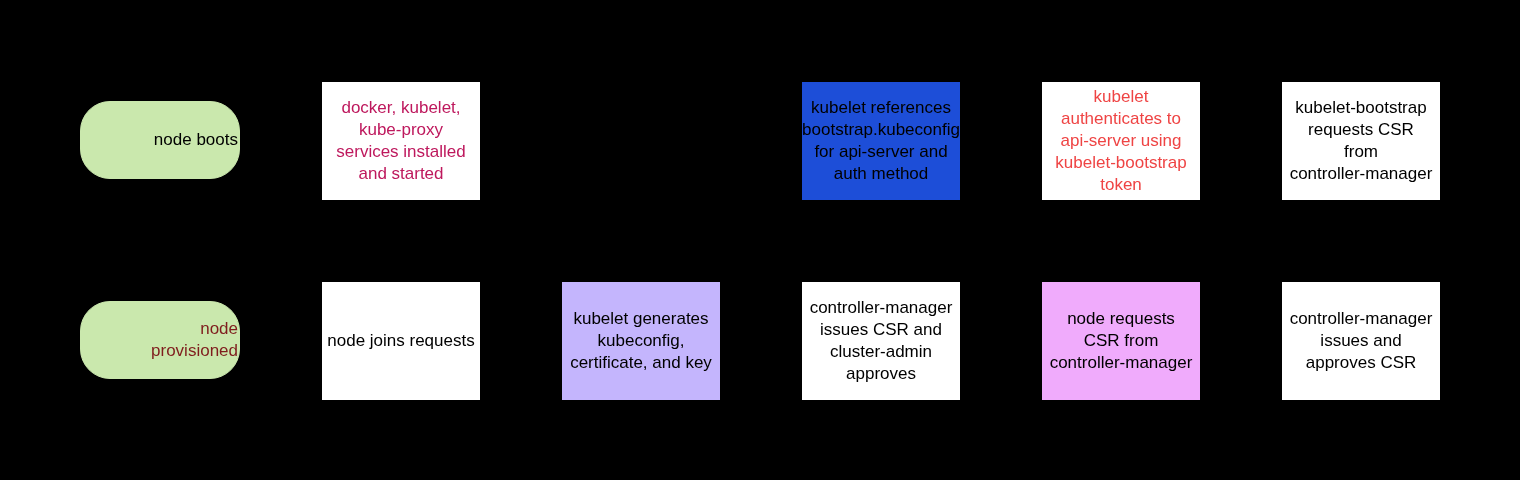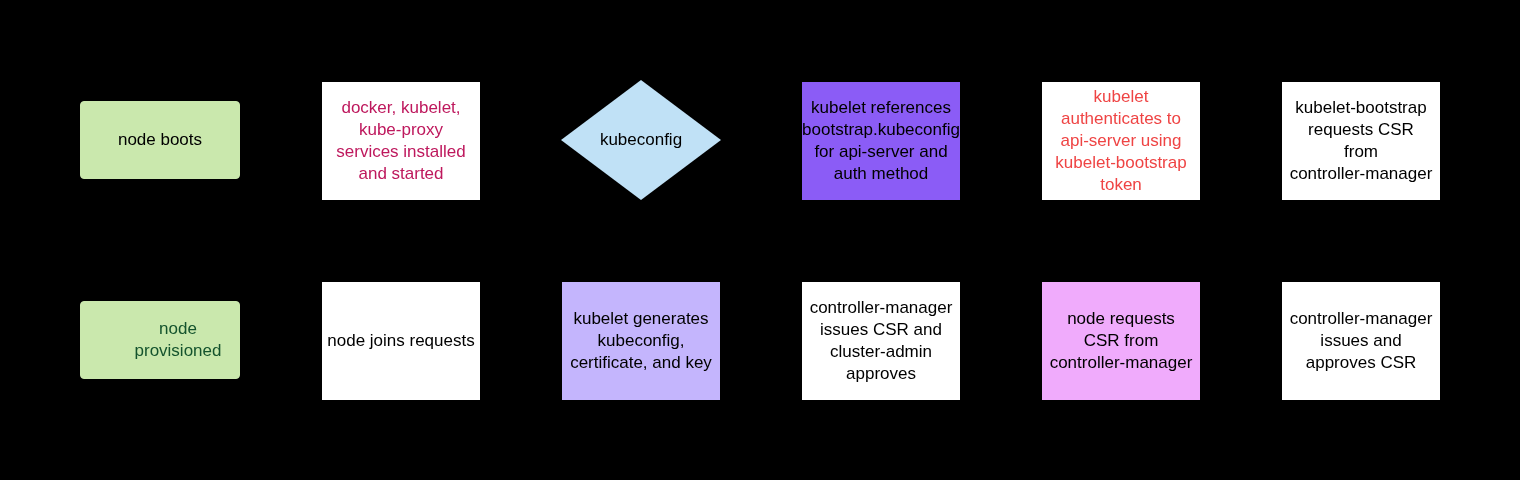--- a/index.html
+++ b/index.html
@@ -39,21 +39,22 @@
   }
   
   .node.process {
     background: #ffffff;
     border: 1px solid #000000;
   }
   
   .node.terminator {
     background: #cae8ad;
     border: 1px solid #cae8ad;
-    border-radius: 4px;
+    border-radius: 30px;
+    text-align: right;
   }
   
   .node.decision {
     background: transparent;
     border: none;
   }
   .node.decision .diamond-shape {
     position: absolute;
     left: 0;
     top: 0;
@@ -79,27 +80,21 @@
     <div style="position: absolute; left: 0px; top: 0px; width: 100%; height: 100%;">
       <div class="node terminator" style="left: 80px; top: 101px; width: 160px; height: 78px; background: rgb(202, 232, 173); border-color: rgb(202, 232, 173);">
         <span class="label" style="color: rgb(0, 0, 0);">node boots</span>
       </div>
       <div class="node process" style="left: 321px; top: 81px; width: 160px; height: 120px; background: rgb(255, 255, 255); border-color: rgb(0, 0, 0);">
         <span class="label" style="color: #be185d;">docker, kubelet,
 kube-proxy
 services installed
 and started</span>
       </div>
-      <div class="node decision" style="left: 561px; top: 80px; width: 160px; height: 120px;">
-        <svg class="diamond-shape" viewBox="0 0 160 120" preserveAspectRatio="none">
-          <polygon points="80,0 160,60 80,120 0,60" fill="#c0e1f6"></polygon>
-        </svg>
-        <span class="label" style="color: rgb(0, 0, 0);">kubeconfig</span>
-      </div>
-      <div class="node process clip-overflow" style="left: 801px; top: 81px; width: 160px; height: 120px; background: #8b5cf6; border-color: rgb(0, 0, 0);">
+      <div class="node process clip-overflow" style="left: 801px; top: 81px; width: 160px; height: 120px; background: #1d4ed8; border-color: rgb(0, 0, 0);">
         <span class="label" style="color: rgb(0, 0, 0);">kubelet references
 bootstrap.kubeconfig
 for api-server and
 auth method</span>
       </div>
       <div class="node process" style="left: 1041px; top: 81px; width: 160px; height: 120px; background: rgb(255, 255, 255); border-color: rgb(0, 0, 0);">
         <span class="label" style="color: #ef4444;">kubelet
 authenticates to
 api-server using
 kubelet-bootstrap
@@ -107,21 +102,21 @@
       </div>
       <div class="node process" style="left: 1281px; top: 81px; width: 160px; height: 120px; background: rgb(255, 255, 255); border-color: rgb(0, 0, 0);">
         <span class="label" style="color: rgb(0, 0, 0);">kubelet-bootstrap
 requests CSR
 from
 controller-manager</span>
       </div>
     </div>
     <div style="position: absolute; left: 0px; top: 0px; width: 100%; height: 100%;">
       <div class="node terminator" style="left: 80px; top: 301px; width: 160px; height: 78px; background: rgb(202, 232, 173); border-color: rgb(202, 232, 173);">
-        <span class="label" style="color: #14532d; margin-left: 36px;">node provisioned</span>
+        <span class="label" style="color: #7f1d1d; margin-left: 36px;">node provisioned</span>
       </div>
       <div class="node process" style="left: 321px; top: 281px; width: 160px; height: 120px; background: rgb(255, 255, 255); border-color: rgb(0, 0, 0);">
         <span class="label" style="color: rgb(0, 0, 0);">node joins requests</span>
       </div>
       <div class="node process" style="left: 561px; top: 281px; width: 160px; height: 120px; background: #c4b5fd; border-color: rgb(0, 0, 0);">
         <span class="label" style="color: rgb(0, 0, 0);">kubelet generates
 kubeconfig,
 certificate, and key</span>
       </div>
       <div class="node process" style="left: 801px; top: 281px; width: 160px; height: 120px; background: rgb(255, 255, 255); border-color: rgb(0, 0, 0);">

